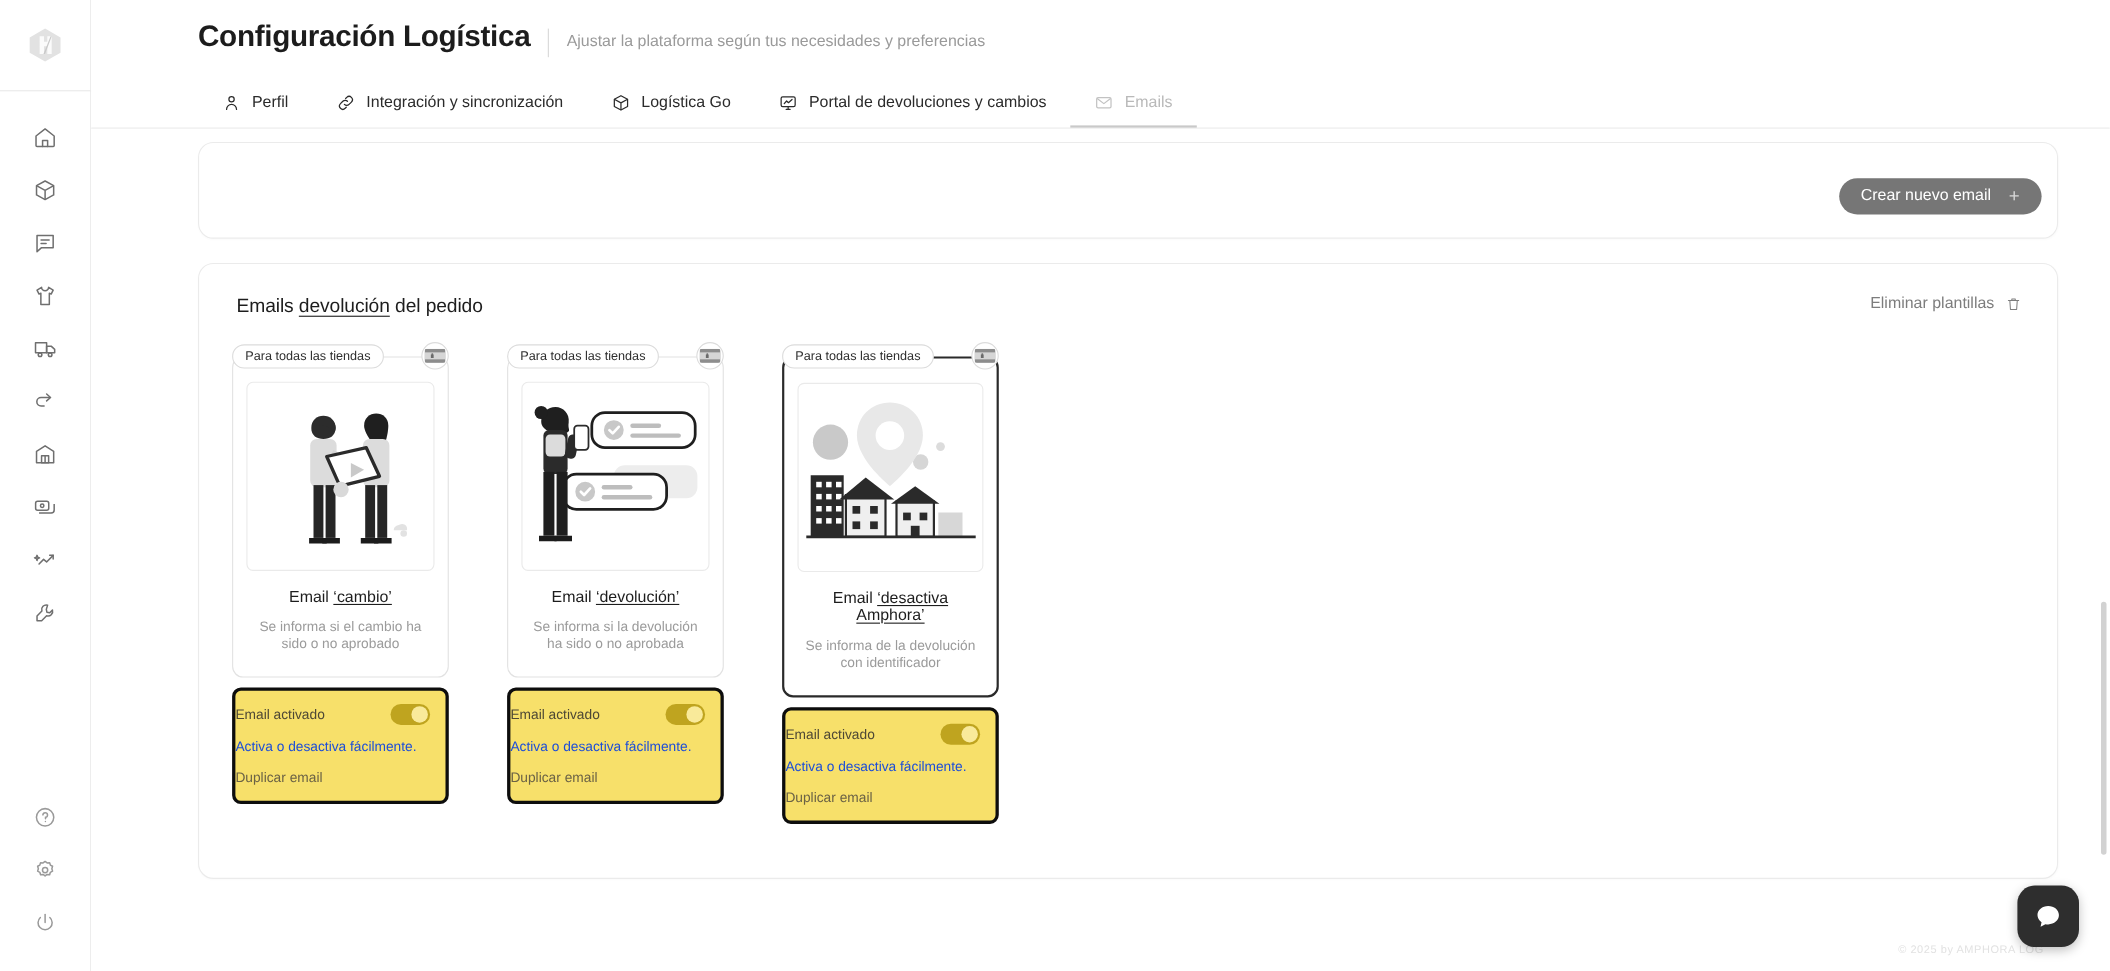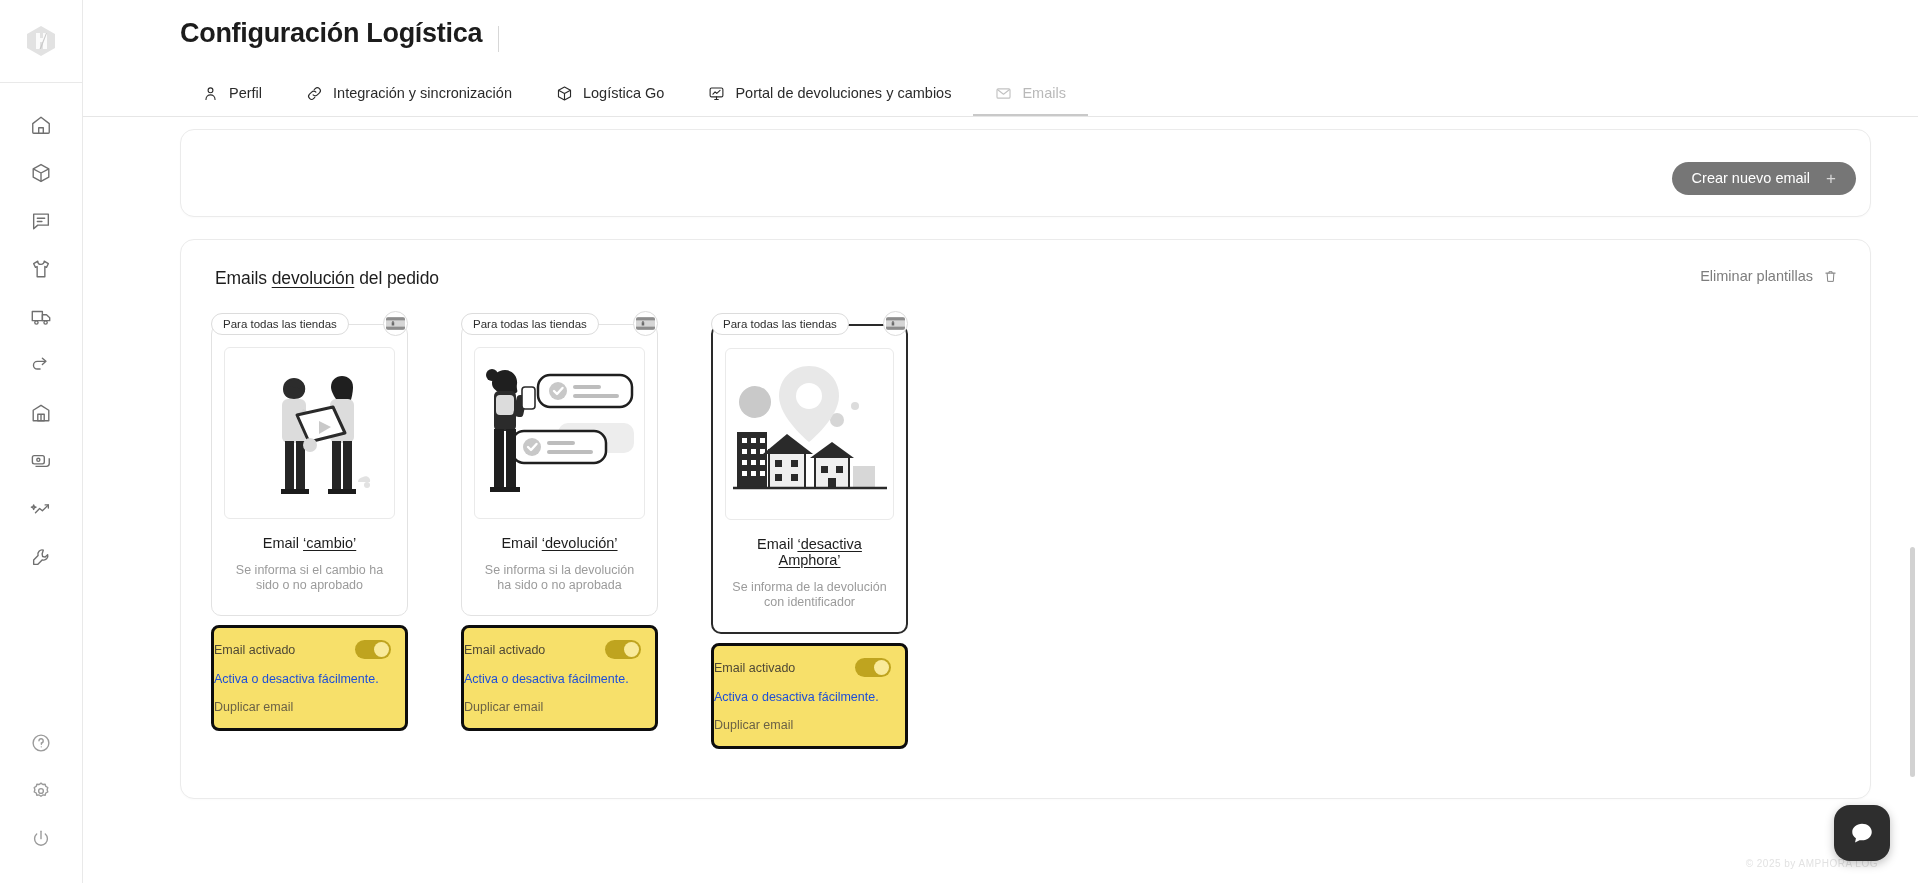--- a/index.html
+++ b/index.html
@@ -160,21 +160,21 @@
     background:#bfa41f; position:relative; cursor:pointer; flex:0 0 36px;
   }
   .toggle .knob {
     position:absolute; top:2px; right:2px;
     width:15px; height:15px; border-radius:50%; background:#f9ea9a;
   }
   .yb-sub { font-size: 12.5px; color:#1d4ed8; margin-top: 13px; }
   .yb-link { font-size: 12.5px; color:#6b6245; margin-top: 14px; cursor:pointer; }
 
   .footer-note {
-    position:absolute; right: 40px; bottom: 14px;
+    position:absolute; right: 60px; bottom: 14px;
     font-size: 10px; color:#e2e2e2; letter-spacing: .5px;
   }
 
   
   .chat-fab {
     position: absolute; right: 28px; bottom: 22px;
     width: 56px; height: 56px; border-radius: 16px;
     background:#2e2e2e; display:flex; align-items:center; justify-content:center;
     cursor:pointer; box-shadow: 0 3px 10px rgba(0,0,0,.25);
   }
@@ -318,20 +318,21 @@
       </div>
     </div>
   </aside>
 
   <div class="main">
 
     <header class="topbar">
       <div class="title-row">
         <h1 class="page-title">Configuración Logística</h1>
         <span class="title-divider"></span>
+        <span class="page-subtitle">Ajustar la plataforma según tus necesidades y preferencias</span>
       </div>
 
       <nav class="tabs">
         <div class="tab">
           <span class="ico">
             <svg width="17" height="17" viewBox="0 0 24 24" fill="none" stroke-width="1.6" stroke-linecap="round">
               <circle cx="12" cy="7.5" r="3.4"></circle>
               <path d="M5.6 20.4a6.4 6.4 0 0 1 12.8 0"></path>
             </svg>
           </span>

